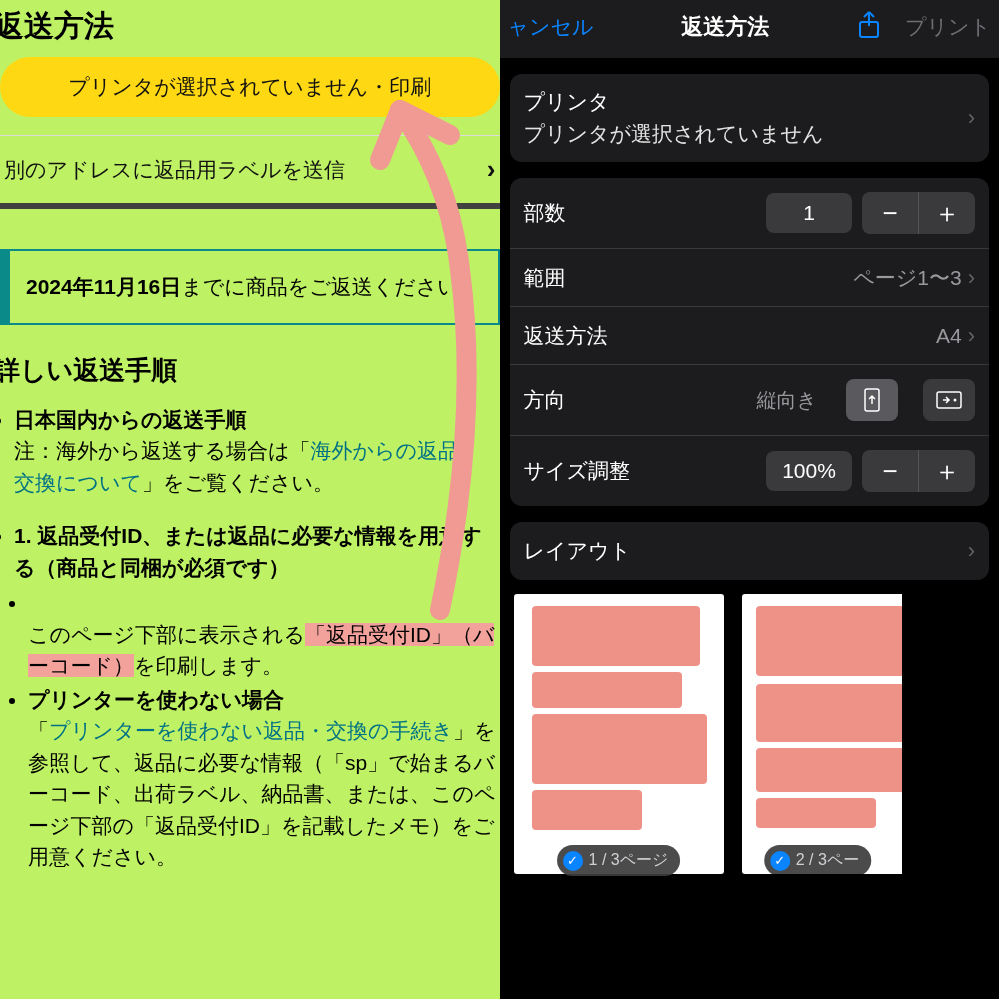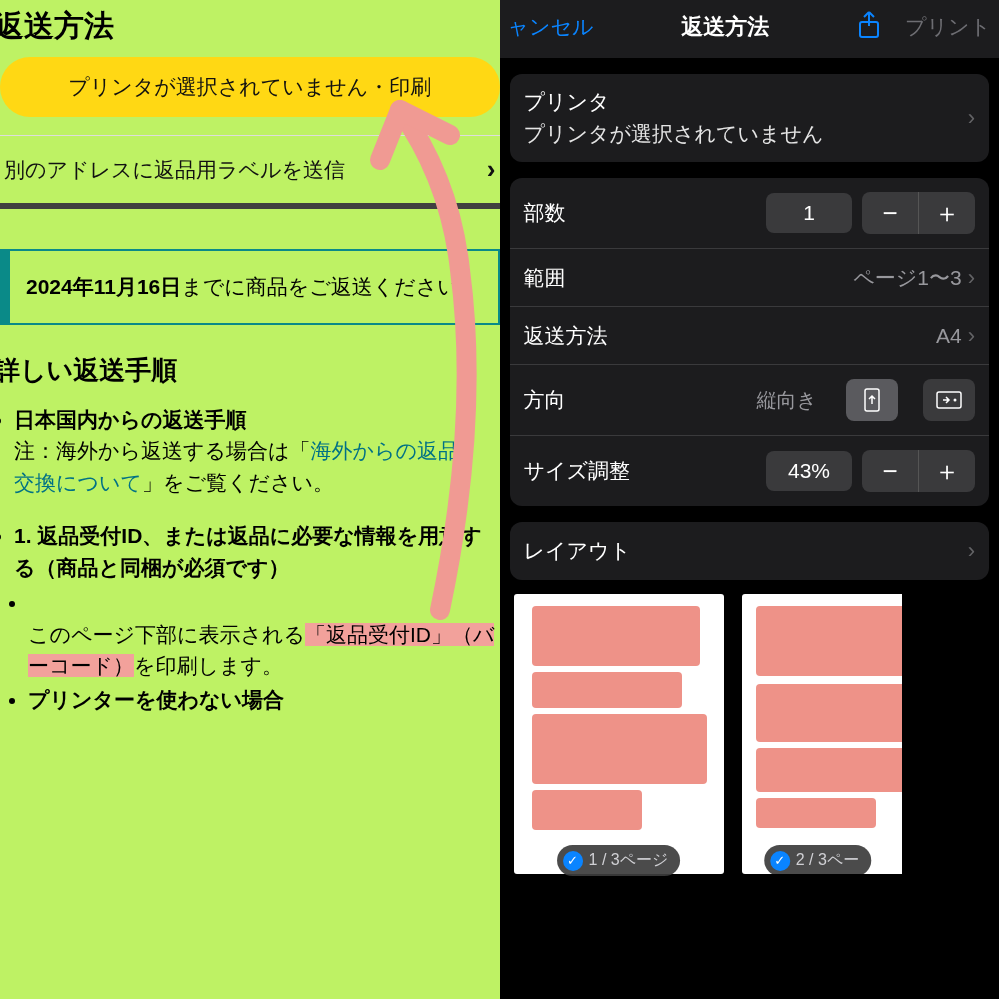--- a/index.html
+++ b/index.html
@@ -248,20 +248,21 @@
         <b>1. 返品受付ID、または返品に必要な情報を用意する（商品と同梱が必須です）</b>
         <ul class="sub-ul">
           <li>
             <br>
             <span>
               <span>このページ下部に表示される</span><span class="hl">「返品受付ID」（バーコード）</span><span>を印刷します。</span>
             </span>
           </li>
           <li>
             <b>プリンターを使わない場合</b><br>
+            <span>「<a href="#" class="link-text">プリンターを使わない返品・交換の手続き</a><span>」を参照して、返品に必要な情報（「sp」で始まるバーコード、出荷ラベル、納品書、または、このページ下部の「返品受付ID」を記載したメモ）をご用意ください。</span></span>
           </li>
         </ul>
       </li>
     </ul>
     <br>
   </div>
 
   
   <svg class="arrow-annot" style="left:330px; top:70px;" width="180" height="560">
     <path d="M 110 540 Q 150 350 130 200 Q 120 110 70 40" stroke="#f09a93" stroke-width="20" fill="none" stroke-linecap="round"></path>
@@ -337,21 +338,21 @@
               <path d="M11 8 L14 11 L11 14 M14 11 H8" stroke="#fff" stroke-width="1.5" fill="none"></path>
               <circle cx="20" cy="11" r="1.5" fill="#fff"></circle>
             </svg>
         </div>
       </div>
     </div>
 
     <div class="settings-row">
       <span class="label">サイズ調整</span>
       <div class="row-right">
-        <div class="scale-box">43%</div>
+        <div class="scale-box">100%</div>
         <div class="stepper">
           <button>−</button>
           <div class="divider"></div>
           <button>＋</button>
         </div>
       </div>
     </div>
   </div>
 
   <div class="settings-group">

